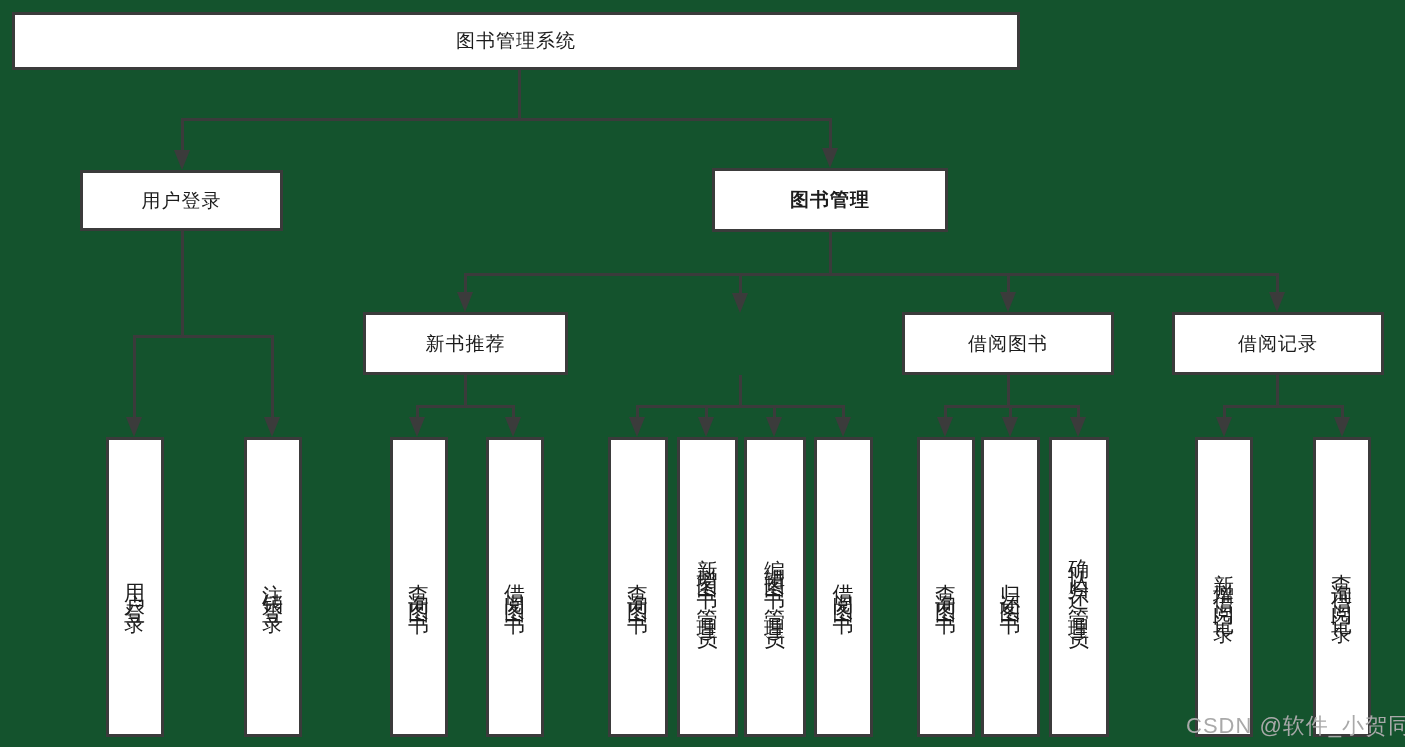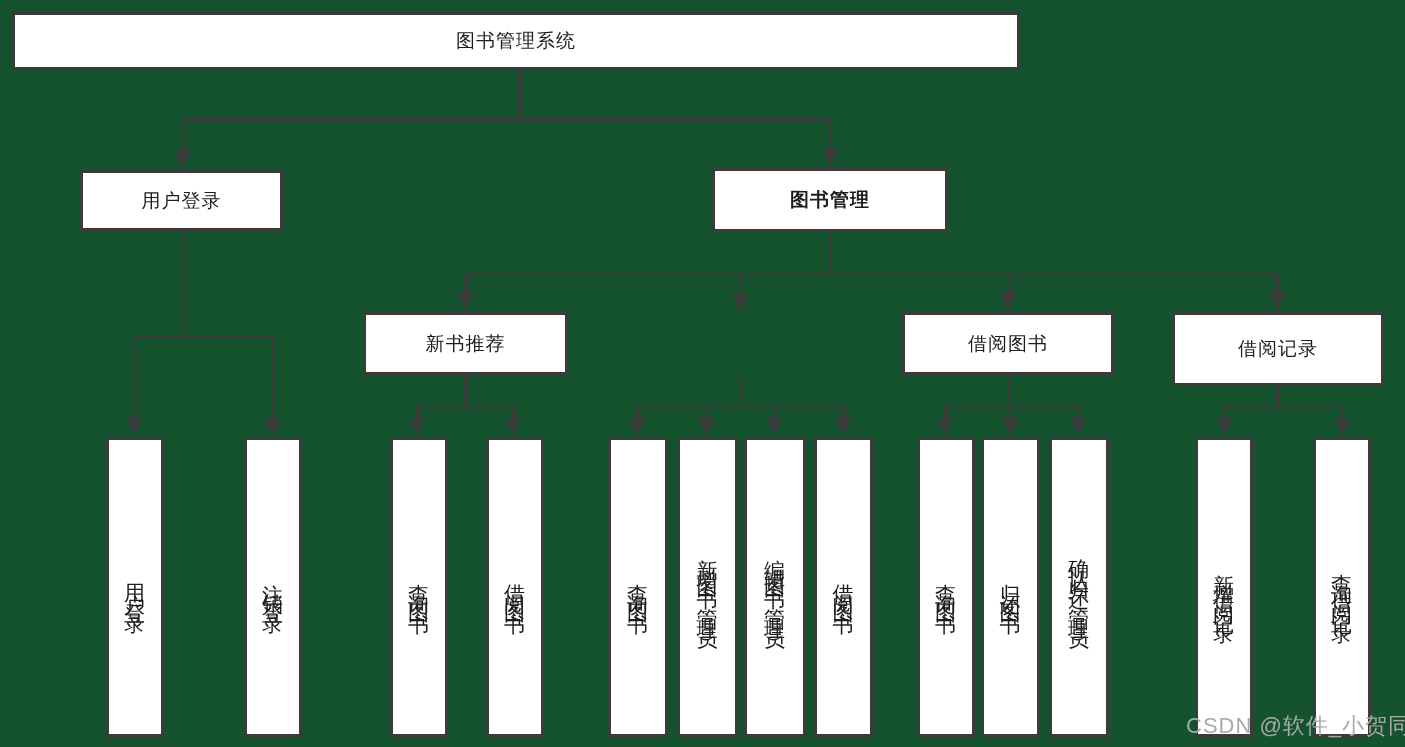--- a/index.html
+++ b/index.html
@@ -119,21 +119,21 @@
   <div class="box" style="left:712px;top:168px;width:236px;height:64px;font-weight:bold;">
     <span>图书管理</span>
   </div>
 
   <div class="box" style="left:363px;top:312px;width:205px;height:63px;">
     <span>新书推荐</span>
   </div>
   <div class="box" style="left:902px;top:312px;width:212px;height:63px;">
     <span>借阅图书</span>
   </div>
-  <div class="box" style="left:1172px;top:312px;width:212px;height:74px;">
+  <div class="box" style="left:1172px;top:312px;width:212px;height:63px;">
     <span>借阅记录</span>
   </div>
 
   <div class="box vbox" style="left:106px;top:437px;width:58px;height:300px;">
     <span>用户登录</span>
   </div>
   <div class="box vbox" style="left:244px;top:437px;width:58px;height:300px;">
     <span>注销登录</span>
   </div>
 

